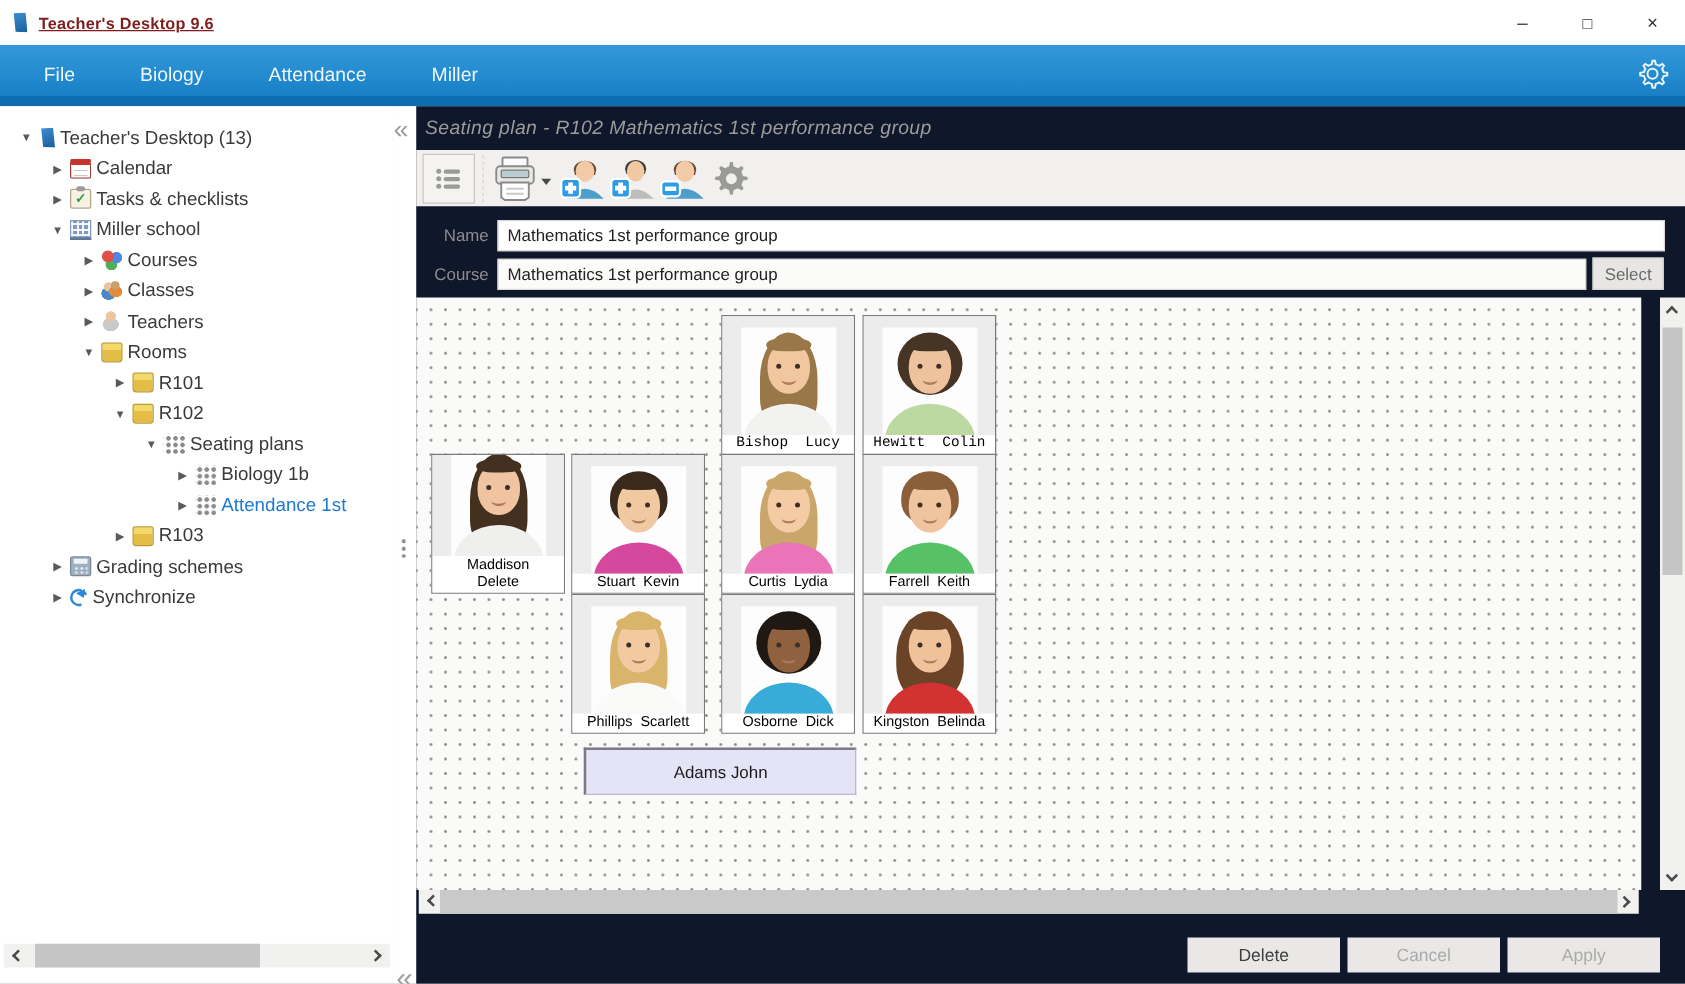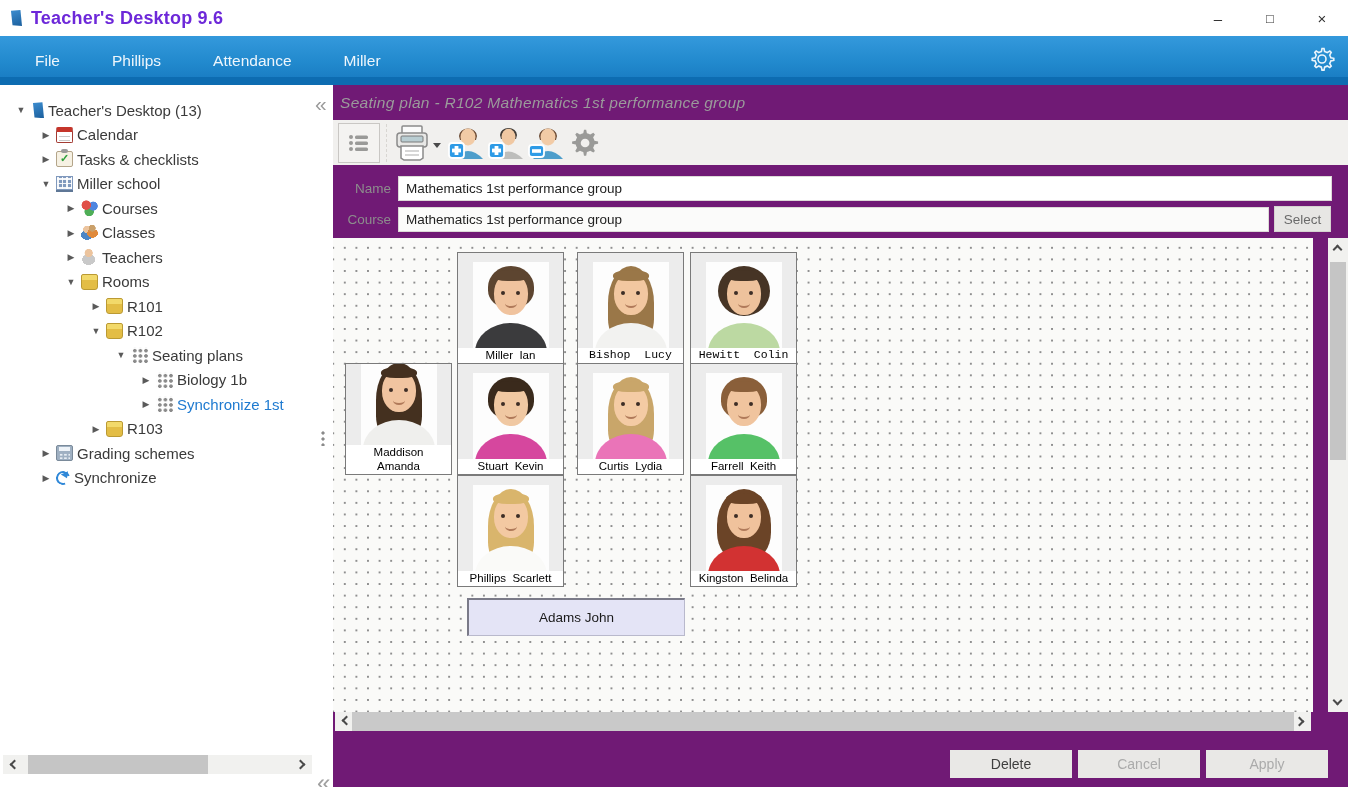--- a/index.html
+++ b/index.html
@@ -3,38 +3,38 @@
 <meta charset="utf-8">
 <style>
   * { box-sizing: border-box; margin: 0; padding: 0; }
   html,body { width:1348px; height:787px; overflow:hidden; }
   body { font-family:"Liberation Sans", sans-serif; background:#f0efec; position:relative; }
 
   
   .titlebar { height:36px; background:#fff; display:flex; align-items:center; position:relative; }
   .app-logo { width:13px; height:16px; margin-left:9px; background:linear-gradient(160deg,#3e8fd2,#1b5f9d);
               clip-path:polygon(15% 4%,88% 0%,100% 100%,27% 96%); }
-  .app-title { font-size:18px; font-weight:bold; color:#6d28d9; margin-left:9px; letter-spacing:.2px; }
+  .app-title { font-size:13px; font-weight:bold; color:#7f1d1d; margin-left:9px; letter-spacing:.2px;text-decoration:underline; }
   .win-controls { position:absolute; right:0; top:0; height:36px; display:flex; }
   .win-btn { width:52px; height:36px; display:flex; align-items:center; justify-content:center;
              font-size:15px; color:#333; cursor:default; }
   .win-btn.max { font-size:13px; }
 
   
   .menubar { height:49px; background:linear-gradient(180deg,#3499dc 0%,#2189cd 55%,#1a7ec4 84%,#0d6cb1 84%,#0d6cb1 100%);
              display:flex; align-items:center; position:relative; }
   .menu-item { color:#eef6fc; font-size:15.5px; margin-right:48px; padding:6px 2px; cursor:default; }
   .menu-item:first-child { margin-left:33px; }
   .menu-gear { position:absolute; right:12px; top:9px; width:28px; height:28px; }
 
   
   .content { display:flex; height:702px; }
   .tree-panel { width:315px; background:#fff; position:relative; padding-top:13px; }
   .splitter { width:18px; background:#fff; position:relative; }
-  .main { width:1015px; background:#701a75; position:relative; }
+  .main { width:1015px; background:#0f172a; position:relative; }
 
   
   .trow { height:24.5px; display:flex; align-items:center; font-size:15px; color:#3a3a3a; white-space:nowrap; overflow:hidden; cursor:default; }
   .exp { width:14px; font-size:9px; color:#5a5a5a; text-align:center; flex:none; margin-right:3px; }
   .tlabel { margin-left:4px; }
   .trow.selected .tlabel { color:#1e7ad0; }
   .lvl0{padding-left:14px;} .lvl1{padding-left:39px;} .lvl2{padding-left:64px;}
   .lvl3{padding-left:89px;} .lvl4{padding-left:114px;} .lvl5{padding-left:139px;}
 
   .ic { width:17px; height:16px; flex:none; position:relative; display:inline-block; }
@@ -165,21 +165,21 @@
   <span class="app-title">Teacher's Desktop 9.6</span>
   <div class="win-controls">
     <div class="win-btn">–</div>
     <div class="win-btn max">□</div>
     <div class="win-btn">×</div>
   </div>
 </div>
 
 <div class="menubar">
   <span class="menu-item">File</span>
-  <span class="menu-item">Phillips</span>
+  <span class="menu-item">Biology</span>
   <span class="menu-item">Attendance</span>
   <span class="menu-item">Miller</span>
   <span class="menu-gear">
     <svg width="28" height="28" viewBox="0 0 28 28">
       <g fill="none" stroke="#eaf4fb" stroke-width="1.6">
         <circle cx="14" cy="14" r="4"></circle>
         <path d="M14 3.5 l2 0 l.6 3 a8 8 0 0 1 2.6 1.1 l2.6-1.5 l1.4 1.4 l-1.5 2.6 a8 8 0 0 1 1.1 2.6 l3 .6 l0 2 l-3 .6 a8 8 0 0 1 -1.1 2.6 l1.5 2.6 l-1.4 1.4 l-2.6-1.5 a8 8 0 0 1 -2.6 1.1 l-.6 3 l-2 0 l-.6-3 a8 8 0 0 1 -2.6-1.1 l-2.6 1.5 l-1.4-1.4 l1.5-2.6 a8 8 0 0 1 -1.1-2.6 l-3-.6 l0-2 l3-.6 a8 8 0 0 1 1.1-2.6 l-1.5-2.6 l1.4-1.4 l2.6 1.5 a8 8 0 0 1 2.6-1.1 z"></path>
       </g>
     </svg>
   </span>
@@ -244,21 +244,21 @@
       <span class="tlabel">Seating plans</span>
     </div>
     <div class="trow lvl5">
       <span class="exp">▶</span>
       <span class="ic ic-seating"></span>
       <span class="tlabel">Biology 1b</span>
     </div>
     <div class="trow lvl5 selected">
       <span class="exp">▶</span>
       <span class="ic ic-seating"></span>
-      <span class="tlabel">Synchronize 1st</span>
+      <span class="tlabel">Attendance 1st</span>
     </div>
     <div class="trow lvl3">
       <span class="exp">▶</span>
       <span class="ic ic-rooms"></span>
       <span class="tlabel">R103</span>
     </div>
     <div class="trow lvl1">
       <span class="exp">▶</span>
       <span class="ic ic-grading"></span>
       <span class="tlabel">Grading schemes</span>
@@ -362,31 +362,20 @@
       <div class="frow">
         <span class="flabel">Course</span>
         <input class="finput course" value="Mathematics 1st performance group" style="">
         <button class="select-btn">Select</button>
       </div>
     </div>
 
     <div class="canvas-wrap">
       <div class="canvas">
 
-        <div class="student-card hs-short" style="left: 124px; top: 14px; --hair: #5d4530; --skin: #f0c39e; --shirt: #3b3b3d;">
-          <div class="photo">
-              <div class="avatar">
-                <div class="av-hair"></div>
-                <div class="av-face"></div>
-                <div class="av-bang"></div>
-                <div class="av-shirt"></div>
-              </div>
-            </div>
-          <div class="sname">Miller  Ian</div>
-        </div>
         <div class="student-card hs-long" style="left: 244px; top: 14px; font-family: Liberation Mono, monospace; --hair: #9a7748; --skin: #f2c7a0; --shirt: #f2f2f0;">
           <div class="photo">
               <div class="avatar">
                 <div class="av-hair"></div>
                 <div class="av-face"></div>
                 <div class="av-bang"></div>
                 <div class="av-shirt"></div>
               </div>
             </div>
           <div class="sname">Bishop  Lucy</div>
@@ -405,21 +394,21 @@
         <div class="student-card card-tall-name hs-long" style="left: 12px; top: 125px; --hair: #44301f; --skin: #f0c4a0; --shirt: #efefed;">
           <div class="photo">
               <div class="avatar">
                 <div class="av-hair"></div>
                 <div class="av-face"></div>
                 <div class="av-bang"></div>
                 <div class="av-shirt"></div>
               </div>
             </div>
           <div class="sname">Maddison
-Amanda</div>
+Delete</div>
         </div>
         <div class="student-card hs-long" style="left: 244px; top: 125px; --hair: #c9a66a; --skin: #f4cba4; --shirt: #ea74b8;">
           <div class="photo">
               <div class="avatar">
                 <div class="av-hair"></div>
                 <div class="av-face"></div>
                 <div class="av-bang"></div>
                 <div class="av-shirt"></div>
               </div>
             </div>
@@ -450,20 +439,31 @@
         <div class="student-card hs-long" style="left: 124px; top: 237px; --hair: #d9b56c; --skin: #f3c9a2; --shirt: #fafaf8;">
           <div class="photo">
               <div class="avatar">
                 <div class="av-hair"></div>
                 <div class="av-face"></div>
                 <div class="av-bang"></div>
                 <div class="av-shirt"></div>
               </div>
             </div>
           <div class="sname">Phillips  Scarlett</div>
+        </div>
+        <div class="student-card hs-curly" style="left: 244px; top: 237px; --hair: #201812; --skin: #90613e; --shirt: #38abd9;">
+          <div class="photo">
+              <div class="avatar">
+                <div class="av-hair"></div>
+                <div class="av-face"></div>
+                <div class="av-bang"></div>
+                <div class="av-shirt"></div>
+              </div>
+            </div>
+          <div class="sname">Osborne  Dick</div>
         </div>
         <div class="student-card hs-curlylong" style="left: 357px; top: 237px; --hair: #6b4427; --skin: #f0c29c; --shirt: #d23232;">
           <div class="photo">
               <div class="avatar">
                 <div class="av-hair"></div>
                 <div class="av-face"></div>
                 <div class="av-bang"></div>
                 <div class="av-shirt"></div>
               </div>
             </div>

